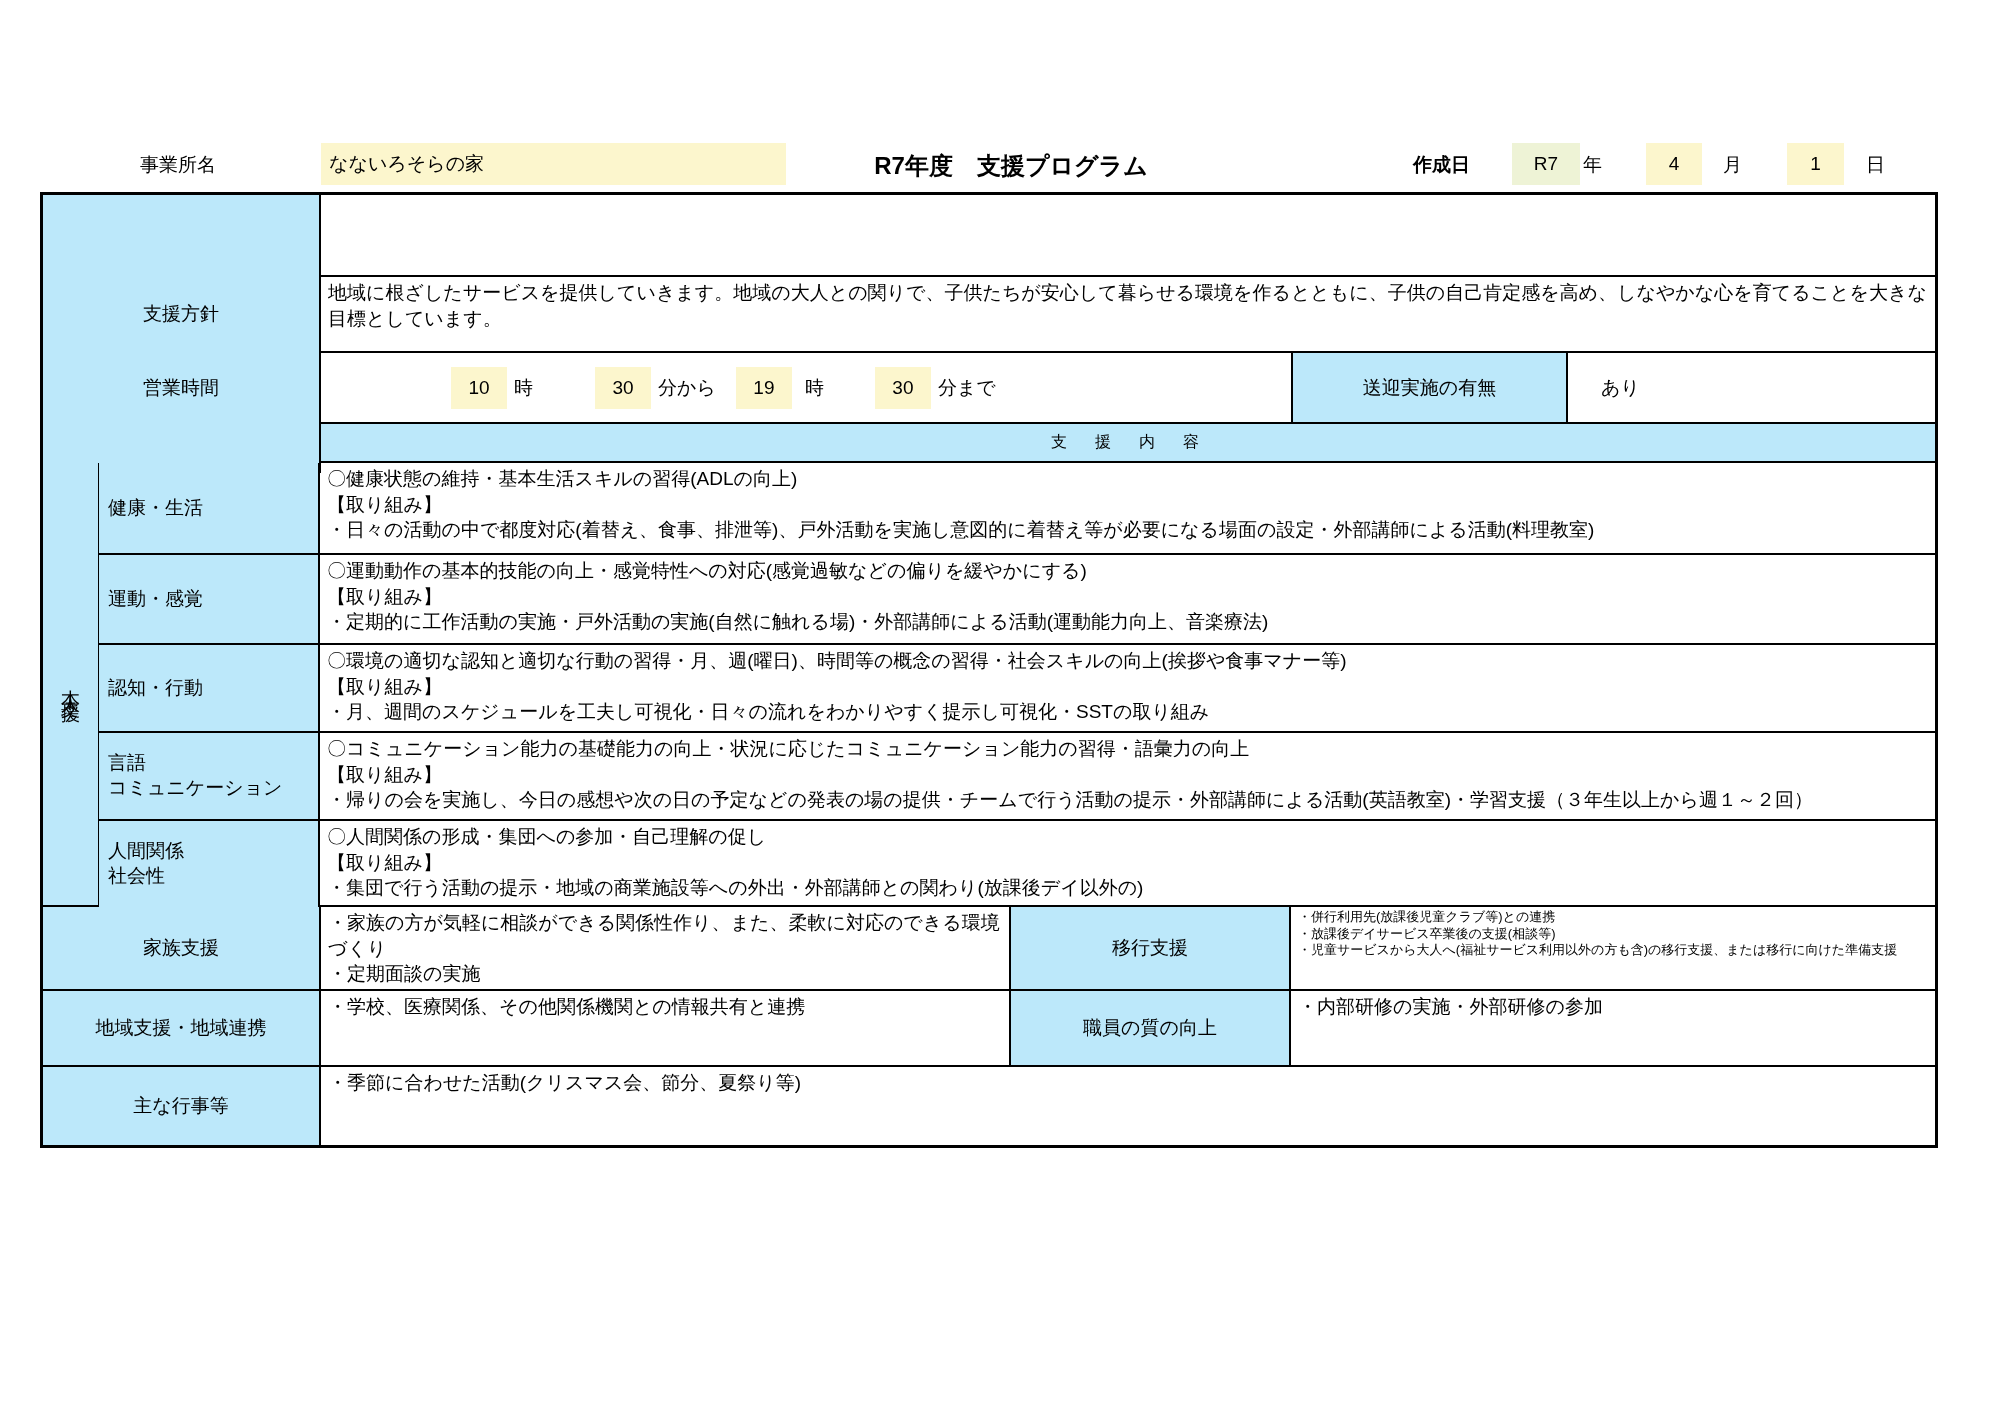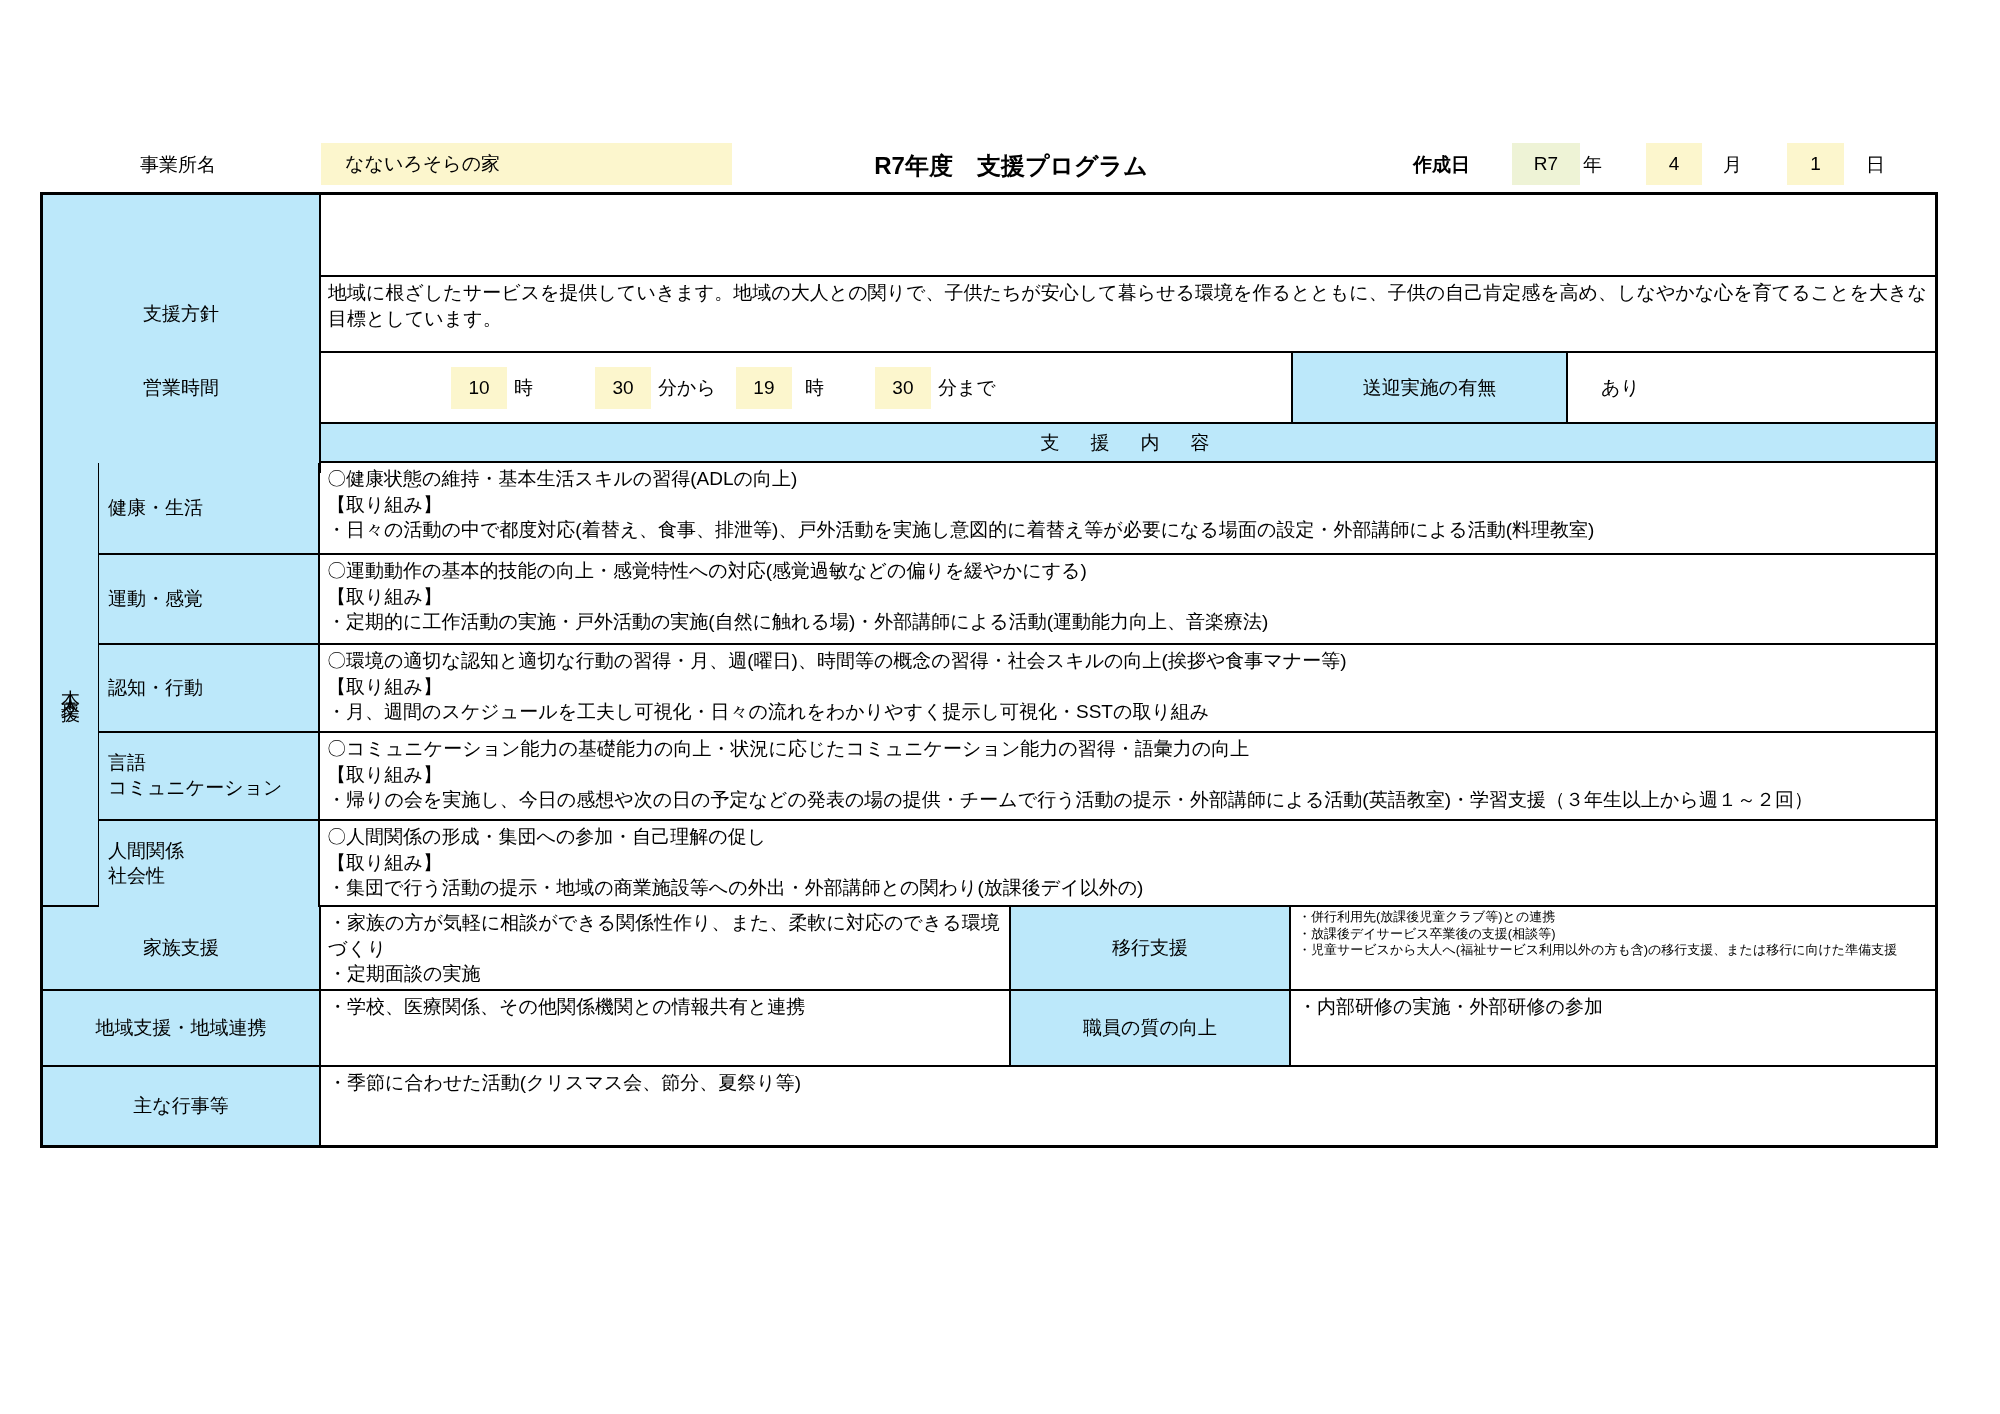--- a/index.html
+++ b/index.html
@@ -13,21 +13,21 @@
   }
   .abs { position:absolute; }
   .hdr-label { top:152px; font-size:19px; white-space:nowrap; }
   .ybox {
     background:#fcf6cd;
     height:42px; top:143px;
     display:flex; align-items:center; justify-content:center;
     font-size:19px;
   }
   .ybox.green { background:#eef3d6; }
-  .name-box { left:321px; width:411px; justify-content:flex-start; padding-left:24px; }
+  .name-box { left:321px; width:465px; justify-content:flex-start; padding-left:8px; }
   .title {
     top:150px; left:866px; width:290px;
     font-size:24px; font-weight:bold; text-align:center; white-space:nowrap;
   }
   .unit { top:152px; font-size:19px; }
 
   
   .tbl {
     position:absolute; left:40px; top:192px; width:1898px;
     border:3px solid #000;
@@ -74,21 +74,21 @@
   .pickup-val { flex:1 1 auto; display:flex; align-items:center; padding-left:33px; }
 
   
   .band-spacer {
     width:278px; flex:0 0 278px;
     background:#bce8fa; border-right:2px solid #000;
   }
   .band-text {
     flex:1 1 auto; background:#bce8fa;
     display:flex; align-items:center; justify-content:center;
-    letter-spacing:6px; font-size:19px;
+    letter-spacing:6px; font-size:16px;
   }
 
   
   .vcell {
     width:56px; flex:0 0 56px;
     background:#bce8fa; border-right:1px solid #000;
     display:flex; align-items:center; justify-content:center;
   }
   .vtext {
     writing-mode:vertical-rl; text-orientation:upright;

